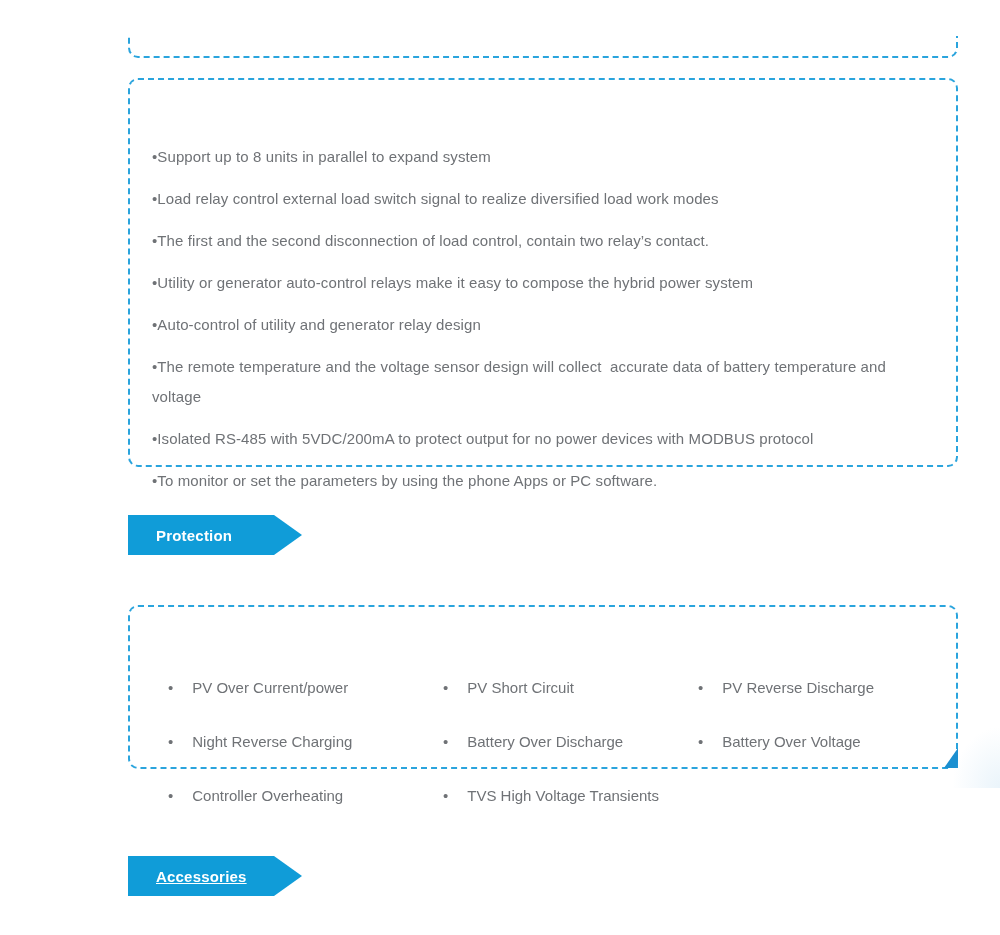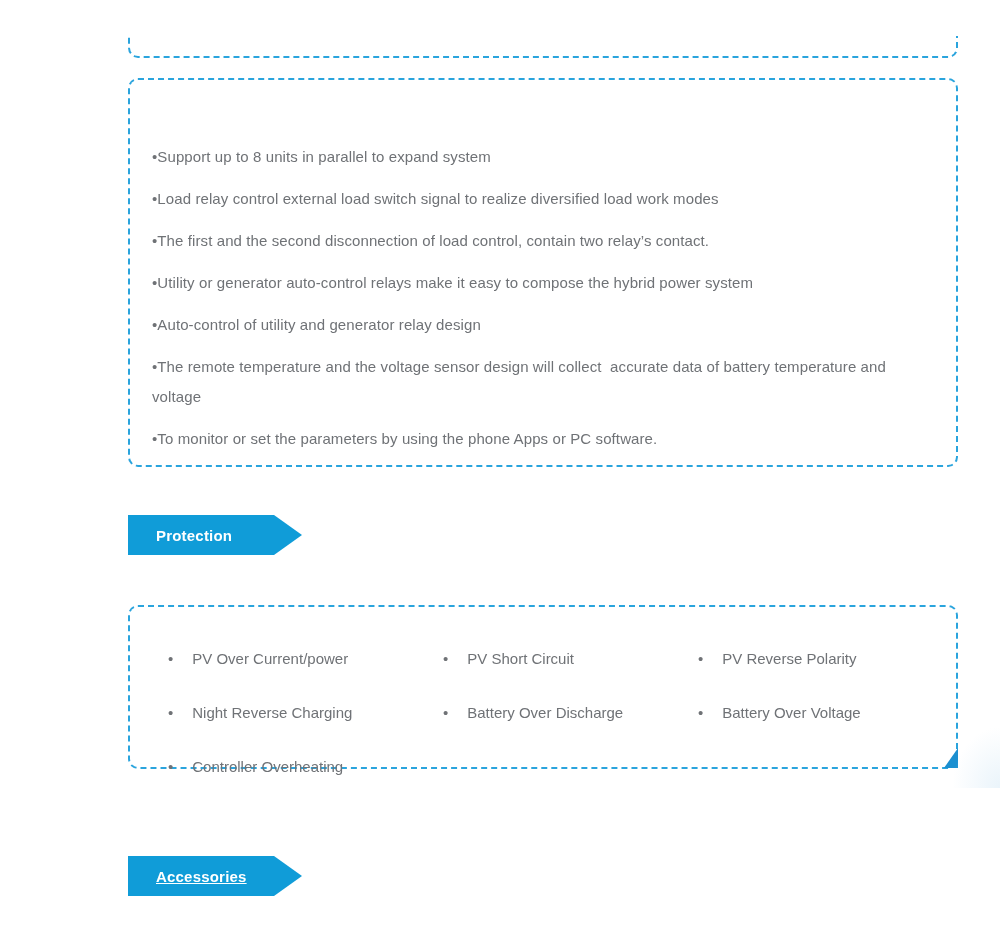--- a/index.html
+++ b/index.html
@@ -113,21 +113,21 @@
     left: 80px;
     top: 808px;
     width: 146px;
     text-decoration: underline;
   }
 
   
   .protection-grid {
     position: absolute;
     left: 96px;
-    top: 584px;
+    top: 613px;
     width: 800px;
     display: grid;
     grid-template-columns: 275px 255px 270px;
     row-gap: 0px;
   }
 
   .protection-item {
     color: #6f7276;
     font-size: 15px;
     line-height: 30px;
@@ -165,39 +165,41 @@
 
   <div class="dashed-panel panel-features"></div>
 
   <div class="feature-list">
     <div class="feature-line">•Support up to 8 units in parallel to expand system</div>
     <div class="feature-line">•Load relay control external load switch signal to realize diversified load work modes</div>
     <div class="feature-line">•The first and the second disconnection of load control, contain two relay’s contact.</div>
     <div class="feature-line">•Utility or generator auto-control relays make it easy to compose the hybrid power system</div>
     <div class="feature-line">•Auto-control of utility and generator relay design</div>
     <div class="feature-line">•The remote temperature and the voltage sensor design will collect  accurate data of battery temperature and voltage</div>
+    <div class="feature-line">•Isolated RS-485 with 5VDC/200mA to protect output for no power devices with MODBUS protocol</div>
     <div class="feature-line">•To monitor or set the parameters by using the phone Apps or PC software.</div>
   </div>
 
   <div class="banner banner-protection">
     <span>Protection</span>
   </div>
 
   <div class="dashed-panel panel-protection"></div>
   <div class="corner-triangle"></div>
   <div class="soft-wash"></div>
 
   <div class="protection-grid">
     <div class="protection-item"><span class="dot">•</span><span>PV Over Current/power</span></div>
     <div class="protection-item"><span class="dot">•</span><span>PV Short Circuit</span></div>
-    <div class="protection-item"><span class="dot">•</span><span>PV Reverse Polarity</span></div>
+    <div class="protection-item"><span class="dot">•</span><span>PV Reverse Discharge</span></div>
     <div class="protection-item"><span class="dot">•</span><span>Night Reverse Charging</span></div>
     <div class="protection-item"><span class="dot">•</span><span>Battery Over Discharge</span></div>
     <div class="protection-item"><span class="dot">•</span><span>Battery Over Voltage</span></div>
     <div class="protection-item"><span class="dot">•</span><span>Controller Overheating</span></div>
+    <div class="protection-item"><span class="dot">•</span><span>TVS High Voltage Transients</span></div>
   </div>
 
   <div class="banner banner-accessories">
     <span>Accessories</span>
   </div>
 
   <div class="deco-circle deco-circle-1"></div>
   <div class="deco-circle deco-circle-2"></div>
 
 </div>

